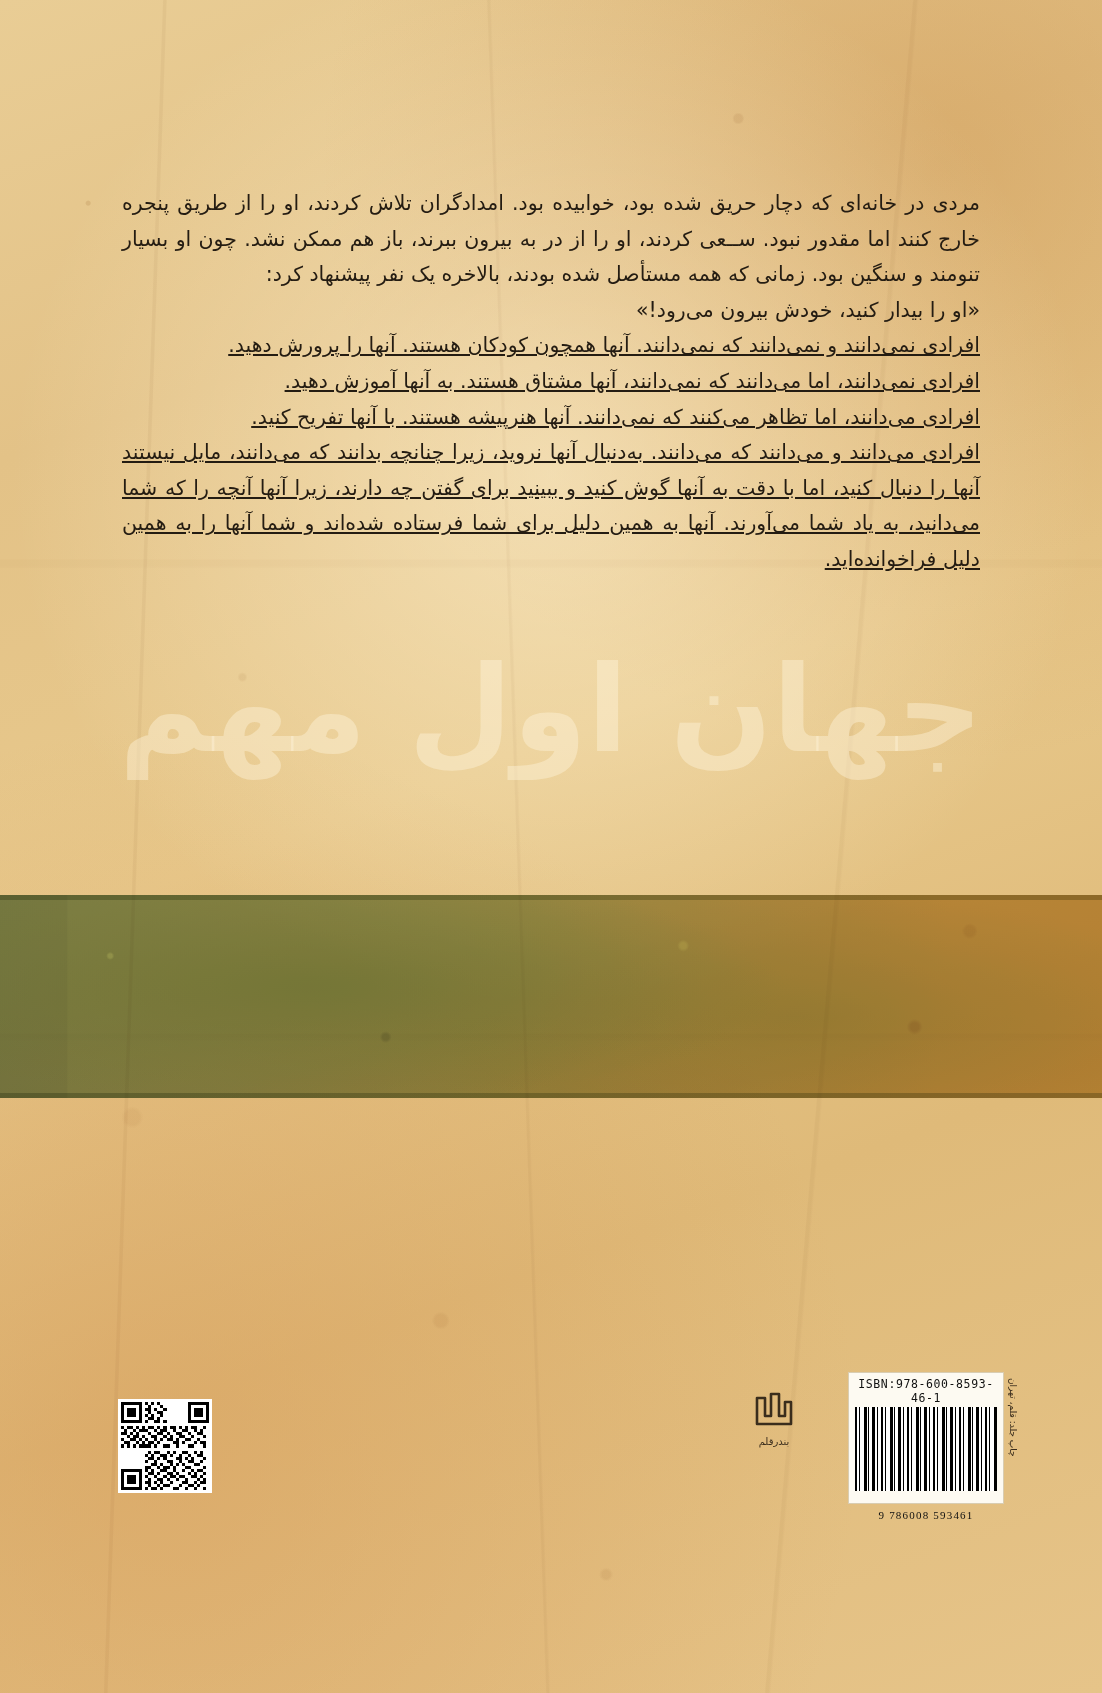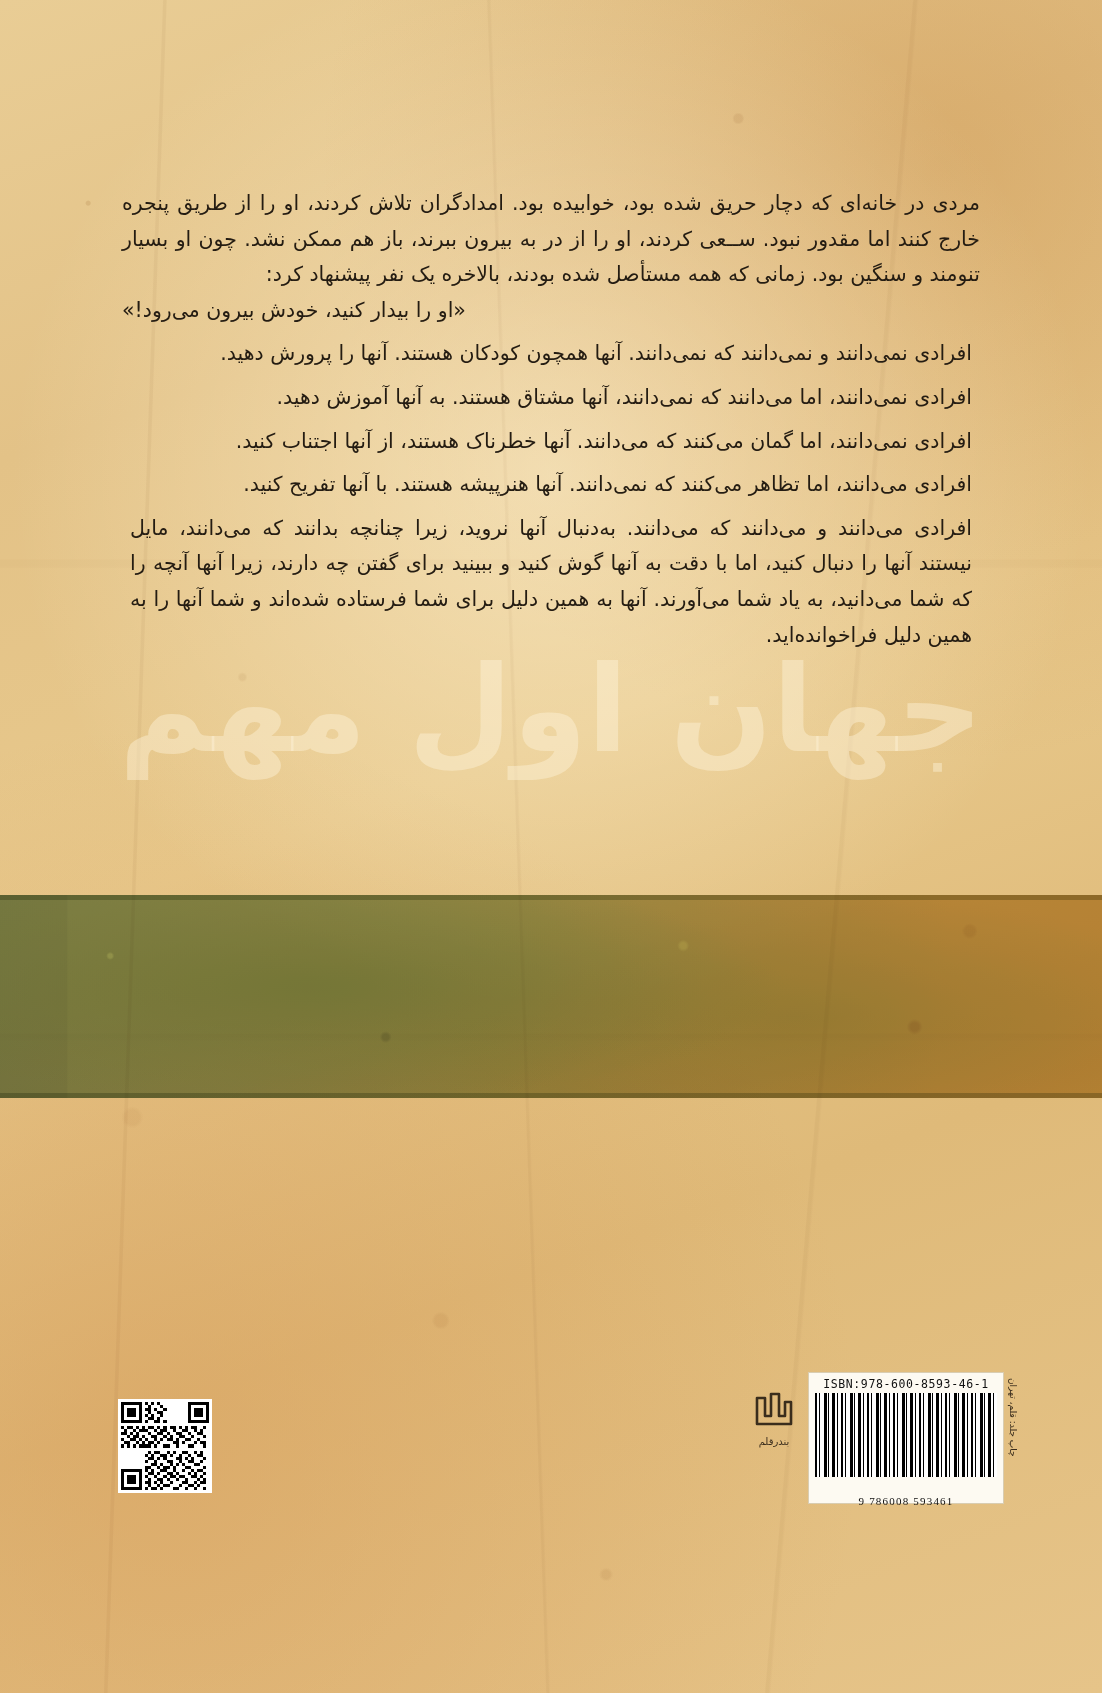--- a/index.html
+++ b/index.html
@@ -81,24 +81,25 @@
     font-size: 20.5px;
     line-height: 35.6px;
     text-align: justify;
     text-justify: inter-word;
     direction: rtl;
   }
   .body-text p {
     margin: 0;
   }
   .body-text p.center-line {
-    text-align: left;
+    text-align: right;
   }
   .list-block p {
-    margin: 8px;
+    margin: 0;
+    text-decoration: underline;
   }
 
   
   .band {
     position: absolute;
     left: 0;
     right: 0;
     top: 895px;
     height: 203px;
     background:
@@ -153,21 +154,21 @@
     position: absolute;
     right: 98px;
     top: 1372px;
     width: 230px;
     height: 140px;
   }
   .barcode {
     position: absolute;
     right: 0;
     top: 0;
-    width: 196px;
+    width: 156px;
     height: 132px;
     background: #fdfaf2;
     border: 1px solid #d9cdb2;
     box-sizing: border-box;
     padding: 4px 6px 2px 6px;
   }
   .isbn-text {
     font-family: "DejaVu Sans Mono", "Liberation Mono", monospace;
     font-size: 11.5px;
     letter-spacing: 0.6px;
@@ -238,21 +239,20 @@
   <div class="scratches"></div>
 
   <div class="watermark">جهان اول مهم</div>
 
   <div class="body-text">
     <p>مردی در خانه‌ای که دچار حریق شده بود، خوابیده بود. امدادگران تلاش کردند، او را از طریق پنجره خارج کنند اما مقدور نبود. ســعی کردند، او را از در به بیرون ببرند، باز هم ممکن نشد. چون او بسیار تنومند و سنگین بود. زمانی که همه مستأصل شده بودند، بالاخره یک نفر پیشنهاد کرد:</p>
     <p class="center-line">«او را بیدار کنید، خودش بیرون می‌رود!»</p>
     <div class="list-block">
       <p>افرادی نمی‌دانند و نمی‌دانند که نمی‌دانند. آنها همچون کودکان هستند. آنها را پرورش دهید.</p>
       <p>افرادی نمی‌دانند، اما می‌دانند که نمی‌دانند، آنها مشتاق هستند. به آنها آموزش دهید.</p>
-      <p>افرادی نمی‌دانند، اما گمان می‌کنند که می‌دانند. آنها خطرناک هستند، از آنها اجتناب کنید.</p>
       <p>افرادی می‌دانند، اما تظاهر می‌کنند که نمی‌دانند. آنها هنرپیشه هستند. با آنها تفریح کنید.</p>
       <p>افرادی می‌دانند و می‌دانند که می‌دانند. به‌دنبال آنها نروید، زیرا چنانچه بدانند که می‌دانند، مایل نیستند آنها را دنبال کنید، اما با دقت به آنها گوش کنید و ببینید برای گفتن چه دارند، زیرا آنها آنچه را که شما می‌دانید، به یاد شما می‌آورند. آنها به همین دلیل برای شما فرستاده شده‌اند و شما آنها را به همین دلیل فراخوانده‌اید.</p>
     </div>
   </div>
 
   <div class="band"></div>
   <div class="band-grain"></div>
   <div class="band-edge-top"></div>
   <div class="band-edge-bottom"></div>
 

